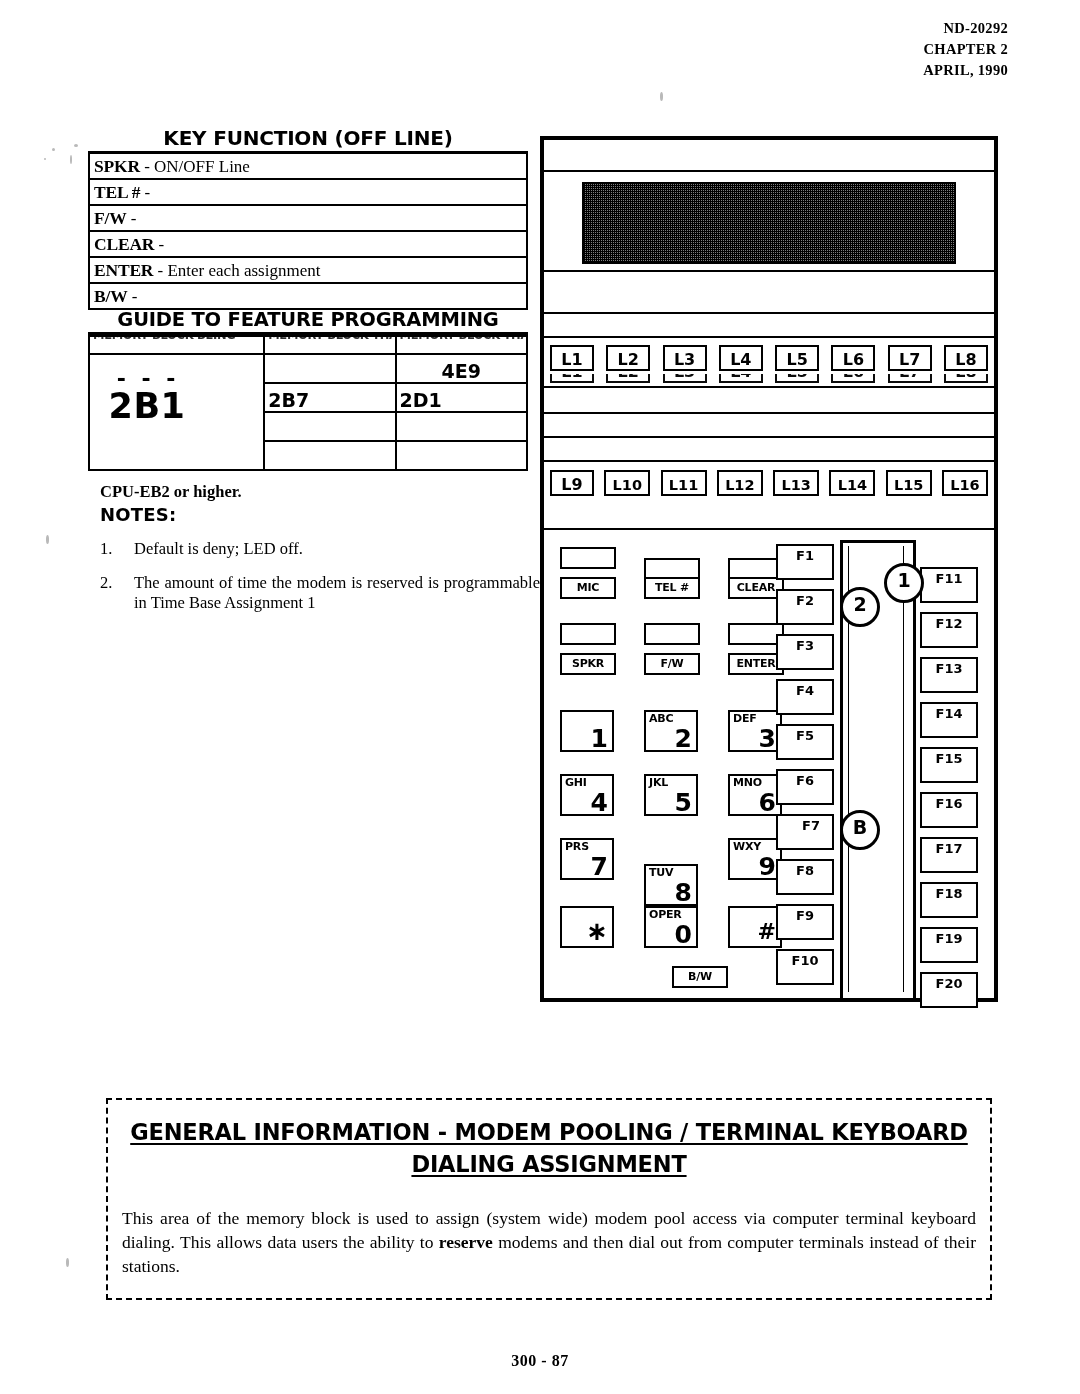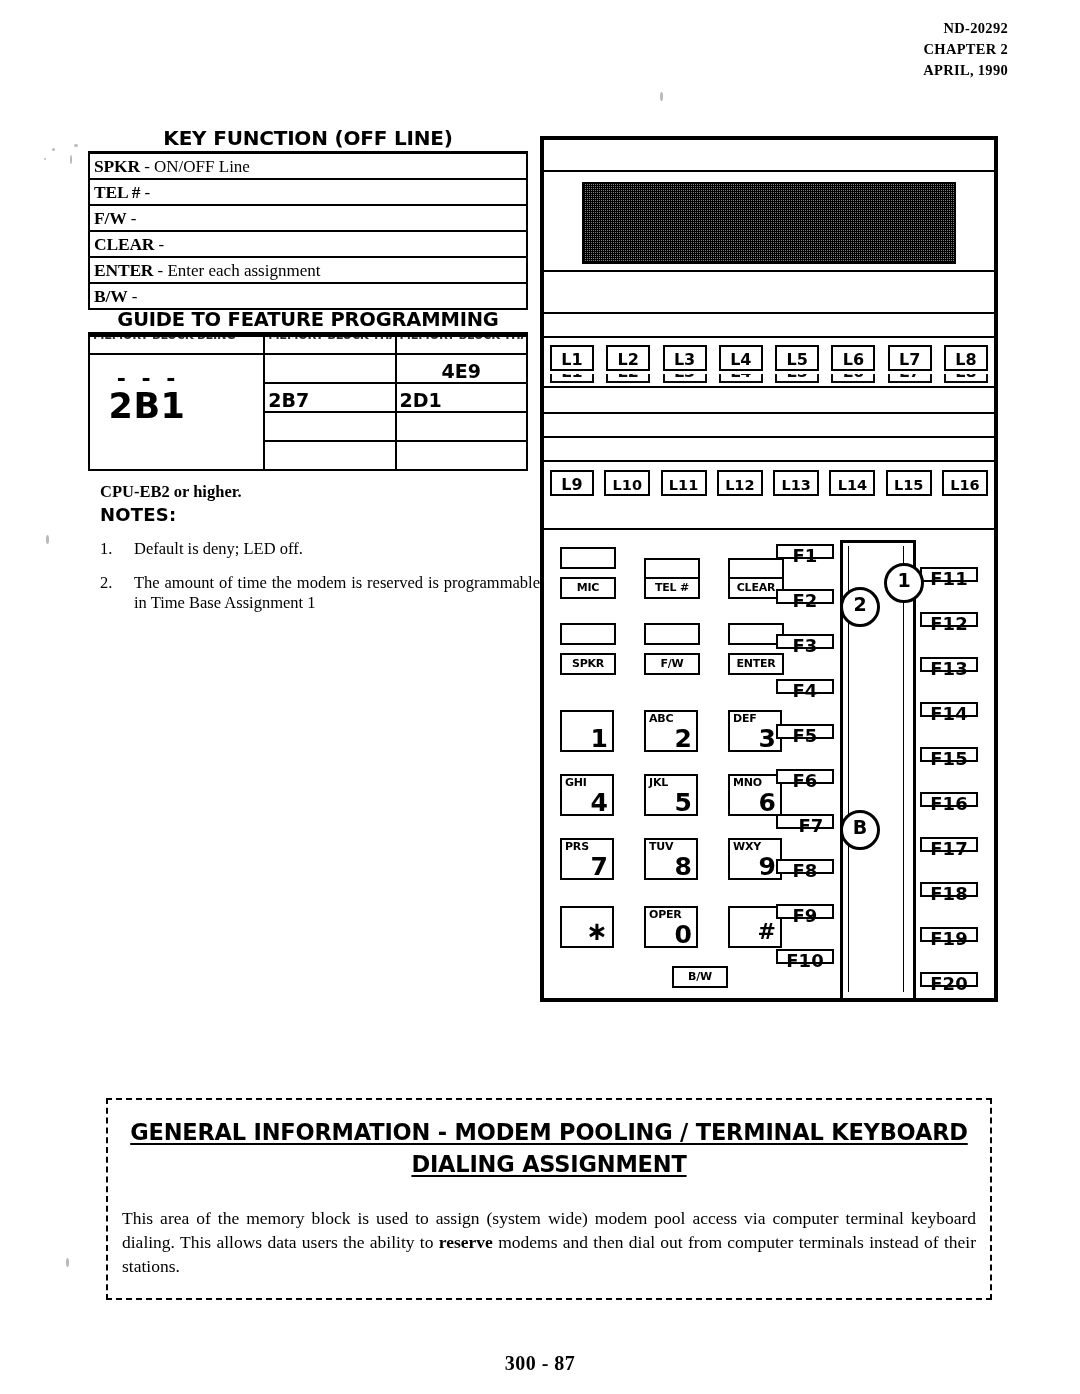--- a/index.html
+++ b/index.html
@@ -290,27 +290,27 @@
     font-size: 25px;
     line-height: 28px;
   }
   .dialkey .digit.sym { font-size: 22px; bottom: 0px; }
   .dialkey .digit.star { font-size: 26px; bottom: 1px; }
 
   
   .fbtn {
     position: absolute;
     width: 58px;
-    height: 15px;
+    height: 36px;
     border: 2.5px solid #000;
     box-sizing: border-box;
     background: #fff;
     font-family: "DejaVu Sans", sans-serif;
     font-weight: bold;
-    font-size: 18px;
+    font-size: 13px;
     line-height: 20px;
     text-align: center;
   }
   
   .rail {
     position: absolute;
     border-left: 3px solid #000;
     border-right: 3px solid #000;
   }
   .rail-inner {
@@ -367,21 +367,21 @@
   .gi-body b { font-weight: bold; }
 
   
   #page-footer {
     position: absolute;
     left: 0; right: 0;
     top: 1352px;
     text-align: center;
     font-family: "Liberation Serif", serif;
     font-weight: bold;
-    font-size: 20px;
+    font-size: 16px;
     letter-spacing: 0.5px;
   }
 
   
   .speckle {
     position: absolute;
     background: #b9b9b9;
     border-radius: 50%;
   }
 </style>
@@ -590,21 +590,21 @@
   </div>
   <div class="dialkey" style="left:184px; top:634px;">
     <span class="letters">MNO</span>
     <span class="digit">6</span>
   </div>
 
   <div class="dialkey" style="left:16px;  top:698px;">
     <span class="letters">PRS</span>
     <span class="digit">7</span>
   </div>
-  <div class="dialkey" style="left:100px; top:698px;">
+  <div class="dialkey" style="left:100px; top:724px;">
     <span class="letters">TUV</span>
     <span class="digit">8</span>
   </div>
   <div class="dialkey" style="left:184px; top:698px;">
     <span class="letters">WXY</span>
     <span class="digit">9</span>
   </div>
 
   <div class="dialkey" style="left:16px;  top:766px;">
     <span class="letters"></span>

